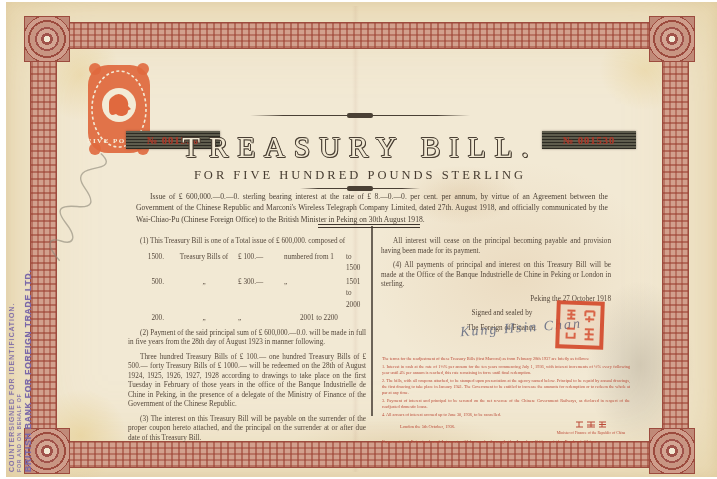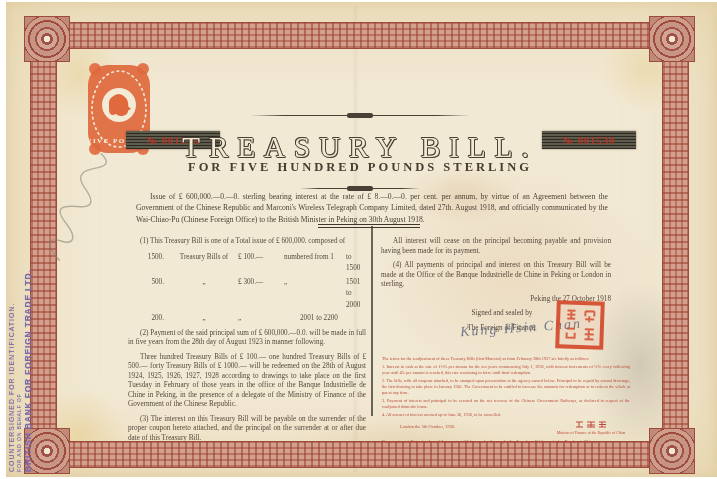--- a/index.html
+++ b/index.html
@@ -46,22 +46,22 @@
   .serial{position:absolute;width:94px;height:18px;background:#4e4c40;
     background-image:repeating-linear-gradient(0deg,rgba(30,28,22,0.7) 0 1px,rgba(110,108,90,0.5) 1px 3px);
     display:flex;align-items:center;justify-content:center;box-shadow:0 0 2px rgba(60,50,40,0.5);}
   .serial span{font-weight:bold;font-size:10.5px;letter-spacing:1px;color:#a83a2b;text-shadow:0 0 1px rgba(168,58,43,0.6);}
   .serial-l{left:126px;top:131px;}
   .serial-r{left:542px;top:131px;}
 
   .big-title{position:absolute;left:60px;top:131px;width:600px;text-align:center;
     font-size:29px;font-weight:normal;letter-spacing:9px;color:#f1e8d2;
     text-shadow:1px 0 0 #4a4035,-1px 0 0 #4a4035,0 1px 0 #4a4035,0 -1px 0 #4a4035,1px 1px 0 #4a4035,-1px -1px 0 #4a4035;}
-  .sub-title{position:absolute;left:60px;top:160px;width:600px;text-align:center;
-    font-weight:bold;font-size:12.5px;letter-spacing:3px;color:#453b30;}
+  .sub-title{position:absolute;left:60px;top:168px;width:600px;text-align:center;
+    font-weight:normal;font-size:12.5px;letter-spacing:3px;color:#453b30;}
 
   .intro{position:absolute;left:136px;top:191px;width:472px;font-size:7.6px;line-height:1.5;
     text-align:justify;color:#4c4136;text-indent:14px;}
 
   .tbar{position:absolute;left:318px;top:224px;width:102px;height:4px;border-top:1.5px solid #3f362e;border-bottom:1px solid #3f362e;}
   .vdivider{position:absolute;left:371px;top:226px;width:1.5px;height:190px;background:#3f362e;opacity:0.75;}
 
   .col{position:absolute;top:237px;font-size:7.2px;line-height:1.32;color:#55483c;text-align:justify;}
   .col p{margin:0 0 5px 0;text-indent:12px;}
   .col-left{left:128px;width:238px;}

